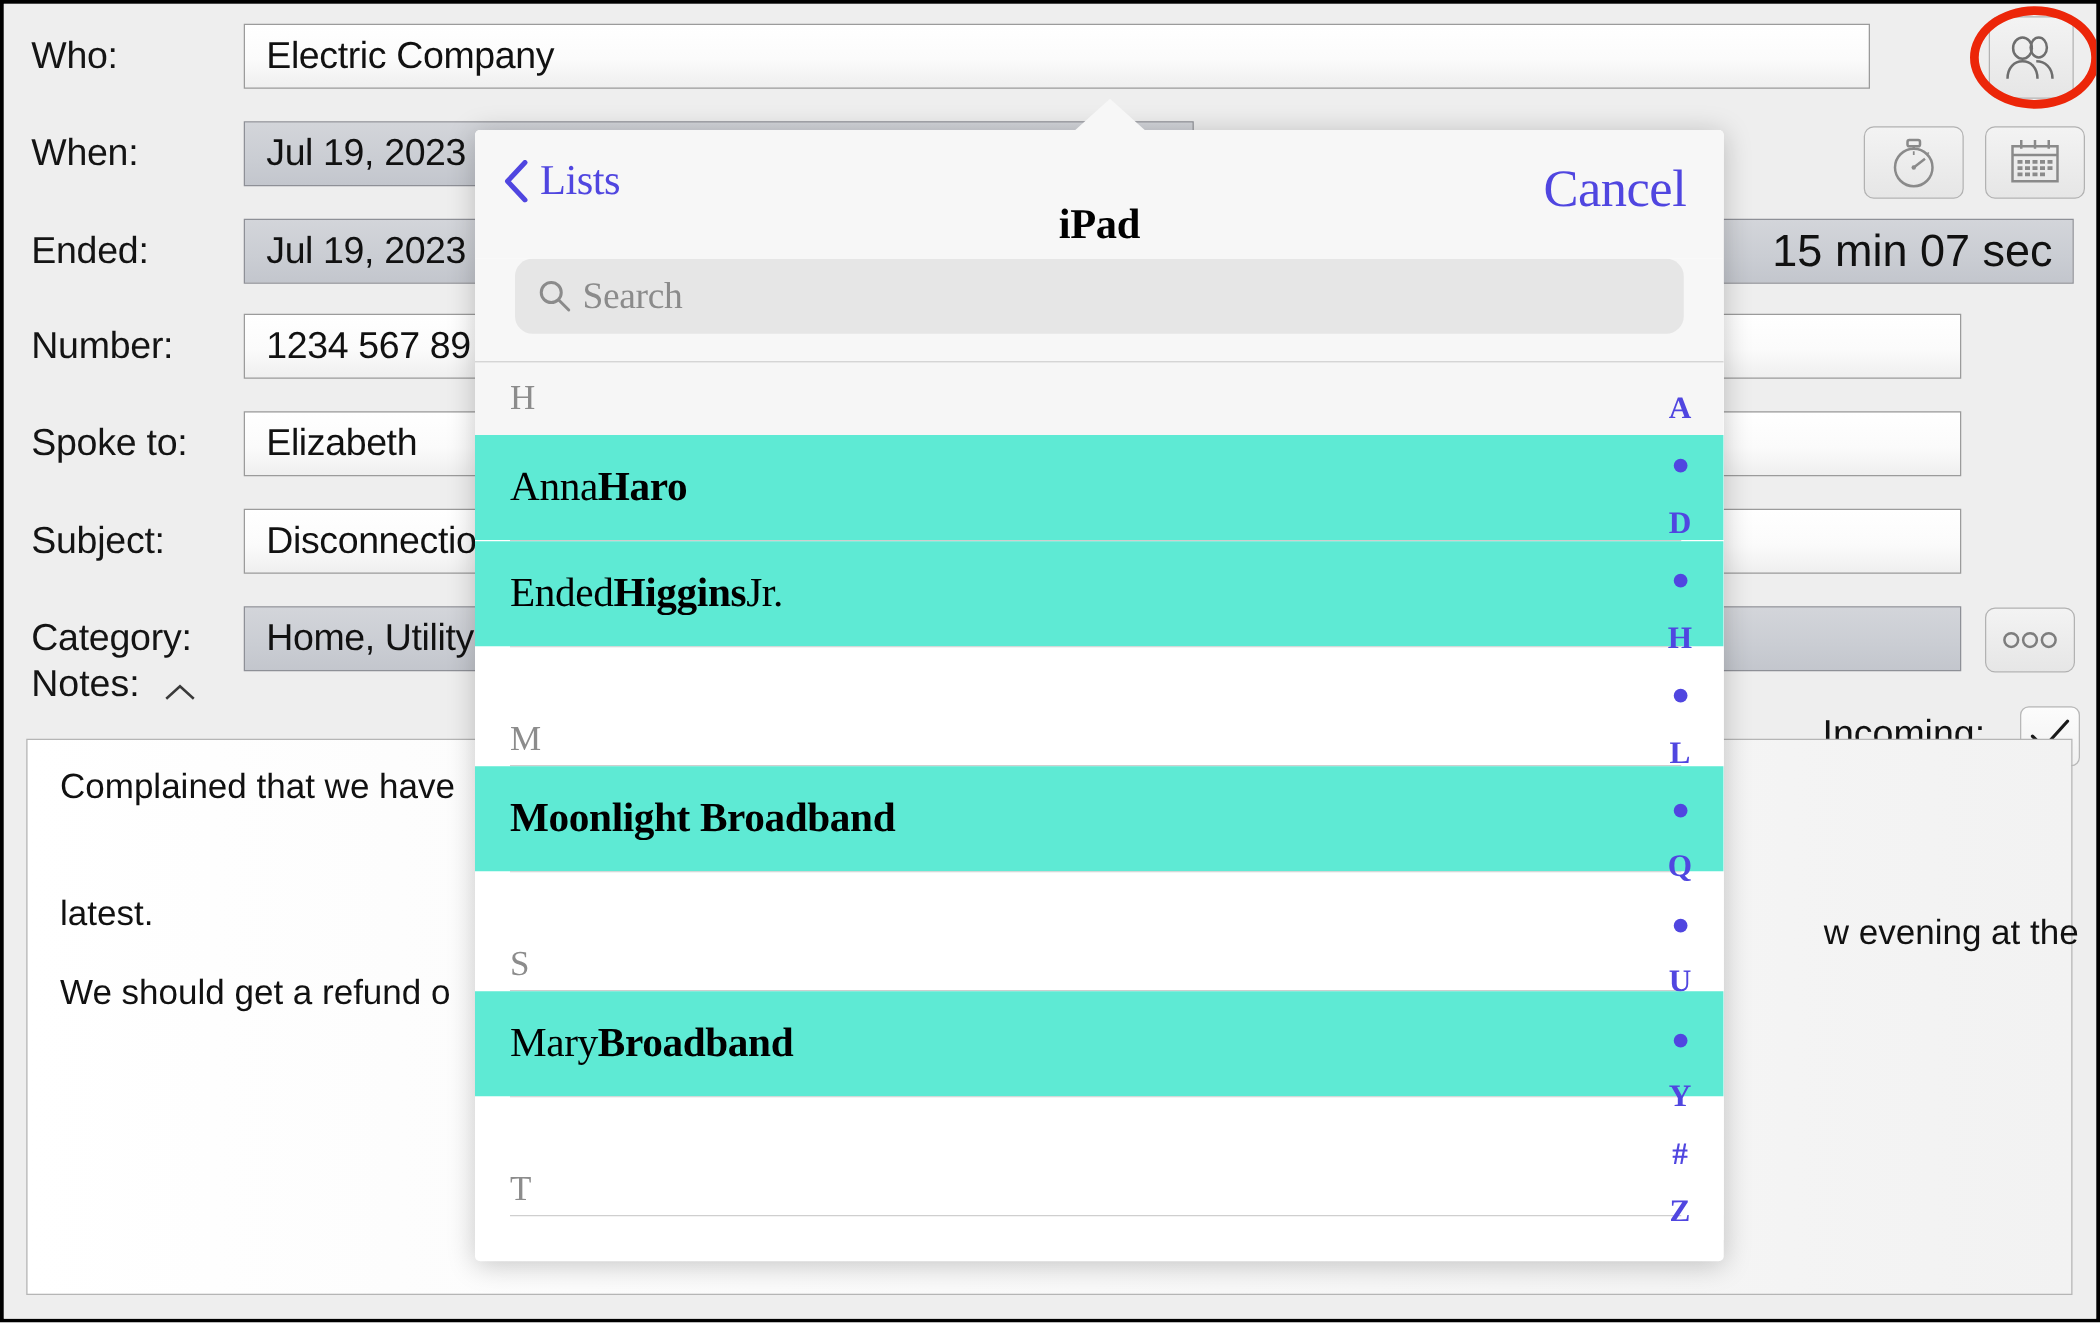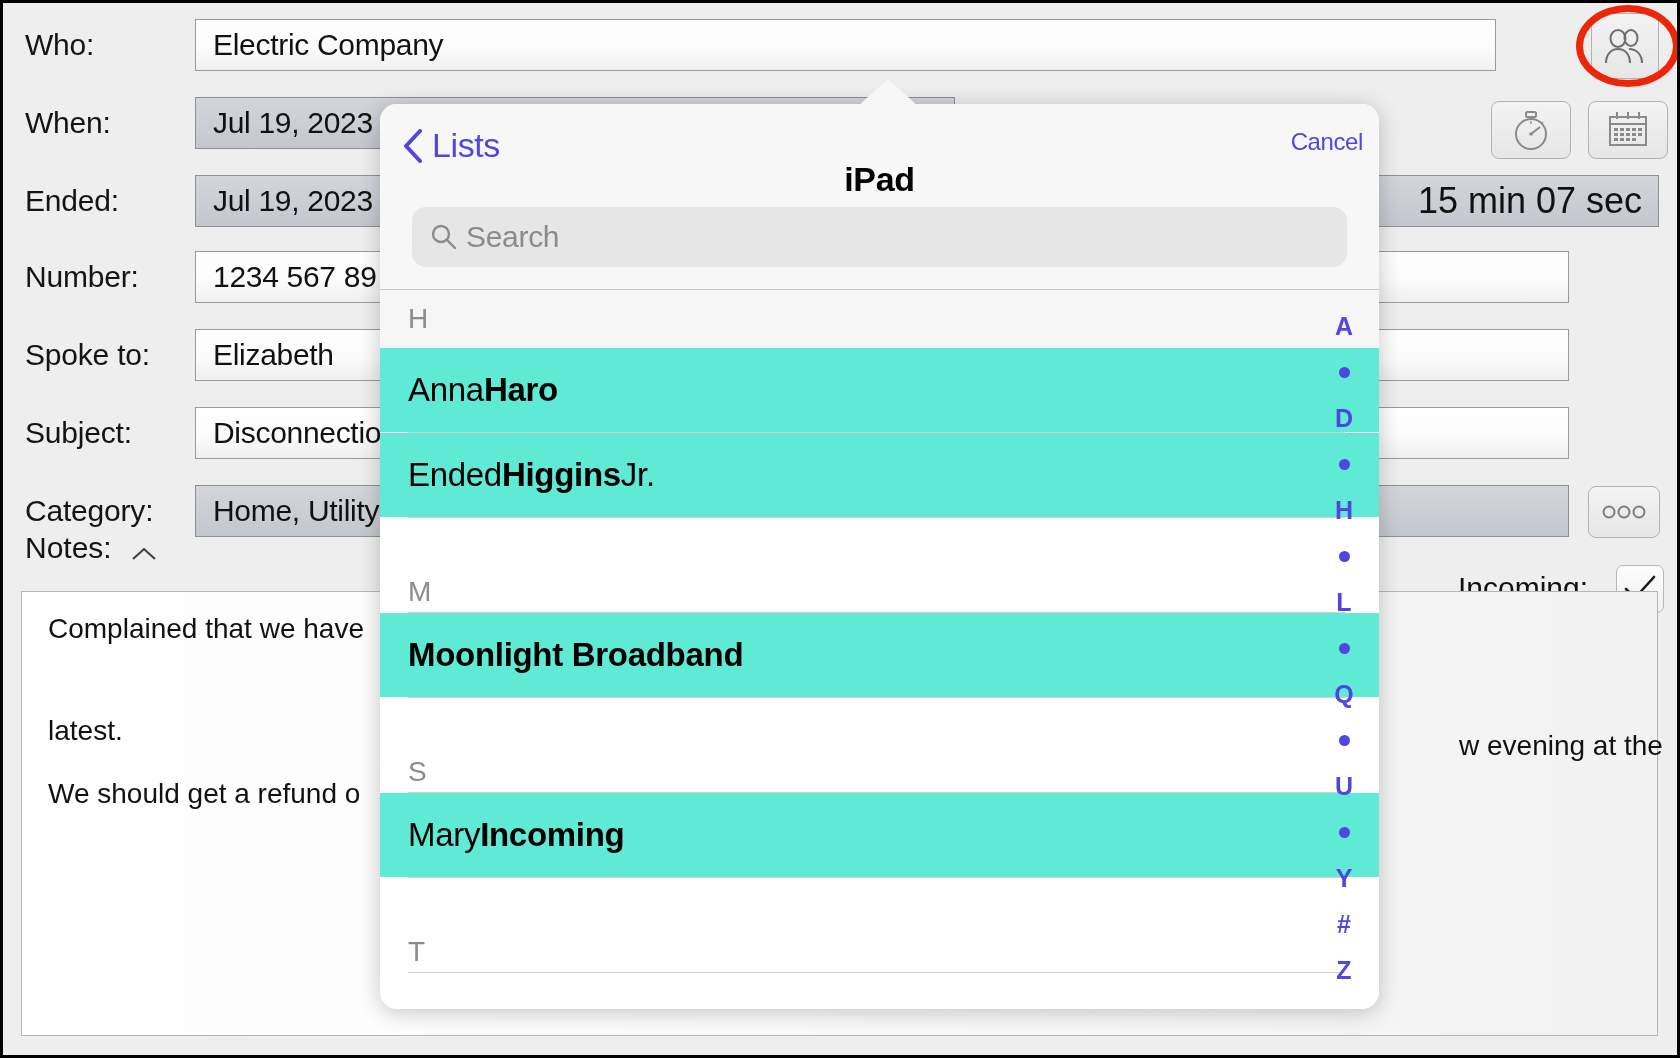--- a/index.html
+++ b/index.html
@@ -119,24 +119,25 @@
     z-index: 40;
     pointer-events: none;
   }
 
   
   .popover {
     position: absolute;
     left: 377px; top: 101px;
     width: 999px; height: 905px;
     background: #ffffff;
-    border-radius: 17px;
+    border-radius: 4px;
     box-shadow: 0 3px 22px rgba(0,0,0,0.22);
     overflow: hidden;
     z-index: 30;
+    font-family: Liberation Serif, serif;
   }
   .popover-arrow {
     position: absolute;
     left: 855px; top: 76px;
     width: 0; height: 0;
     border-left: 30px solid transparent;
     border-right: 30px solid transparent;
     border-bottom: 27px solid #f7f7f7;
     z-index: 31;
   }
@@ -155,22 +156,22 @@
   .back-label {
     font-size: 34px; color: #5046e0; letter-spacing: -0.4px;
   }
   .pop-title {
     width: 100%; text-align: center;
     font-size: 34px; font-weight: bold; color: #000000;
     letter-spacing: -0.3px;
     margin-top: 48px;
   }
   .cancel-btn {
-    position: absolute; right: 16px; top: 24px;
-    font-size: 24px; color: #5046e0;
+    position: absolute; right: 30px; top: 24px;
+    font-size: 42px; color: #5046e0;
     letter-spacing: -0.4px; cursor: pointer;
   }
   .search-wrap {
     background: #f7f7f7;
     padding: 0 32px 22px 32px;
   }
   .search-field {
     height: 60px;
     border-radius: 14px;
     background: #e6e6e6;
@@ -414,21 +415,21 @@
       <div class="contact-row">
         <span></span>
           <span class="last">Moonlight Broadband</span>
       </div>
       <div class="row-sep"></div>
 
       <div class="sec-header plain" style="height:94px;">S</div>
       <div class="sec-sep"></div>
       <div class="contact-row">
         <span>Mary </span>
-          <span class="last">Incoming</span>
+          <span class="last">Broadband</span>
       </div>
       <div class="row-sep"></div>
 
       <div class="sec-header plain" style="height:94px;">T</div>
       <div class="sec-sep"></div>
 
       <div class="index-bar">
         <div class="index-item">A</div>
         <div class="index-item dot"></div>
         <div class="index-item">D</div>

